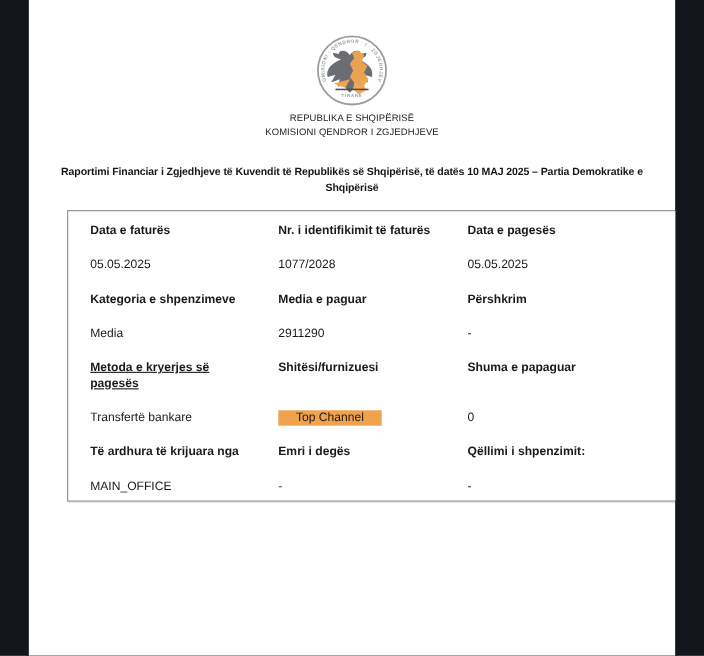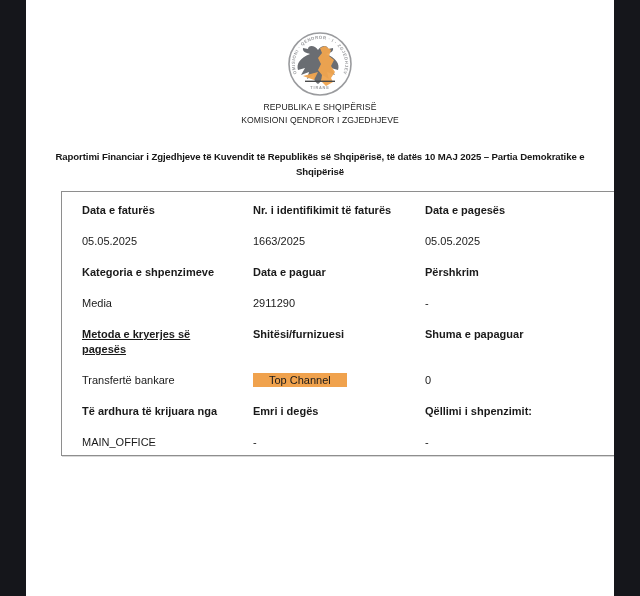--- a/index.html
+++ b/index.html
@@ -71,27 +71,27 @@
 
     <div class="report-table">
 
       <div class="trow thead">
         <div class="cell">Data e faturës</div>
         <div class="cell">Nr. i identifikimit të faturës</div>
         <div class="cell">Data e pagesës</div>
       </div>
       <div class="trow tval">
         <div class="cell">05.05.2025</div>
-        <div class="cell">1663/2025</div>
+        <div class="cell">1077/2028</div>
         <div class="cell">05.05.2025</div>
       </div>
 
       <div class="trow thead">
         <div class="cell">Kategoria e shpenzimeve</div>
-        <div class="cell">Data e paguar</div>
+        <div class="cell">Media e paguar</div>
         <div class="cell">Përshkrim</div>
       </div>
       <div class="trow tval">
         <div class="cell">Media</div>
         <div class="cell">2911290</div>
         <div class="cell">-</div>
       </div>
 
       <div class="trow thead">
         <div class="cell wrap">Metoda e kryerjes së pagesës</div>

